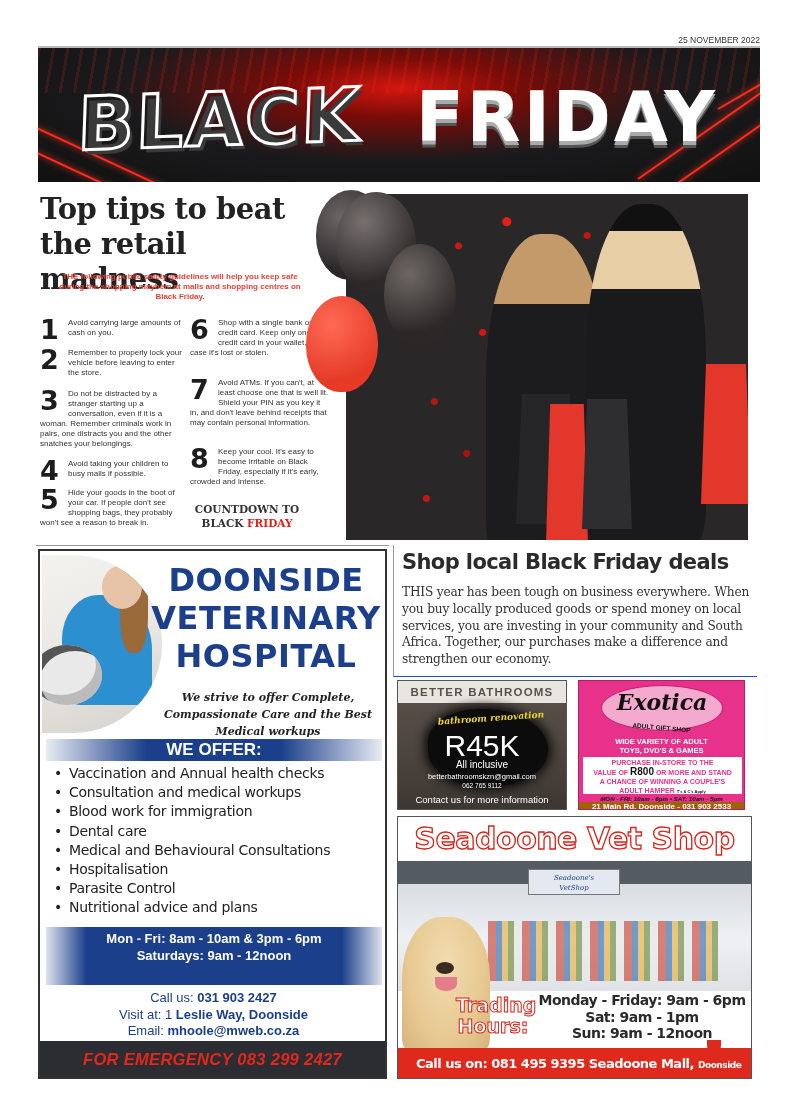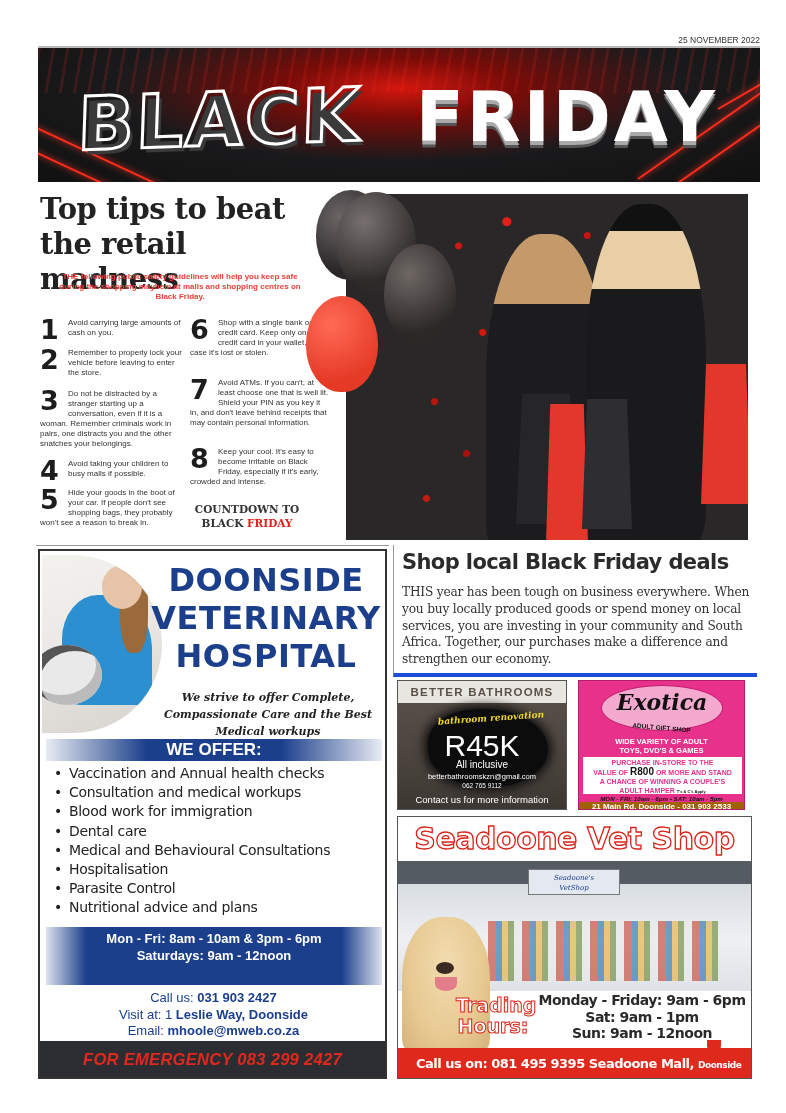--- a/index.html
+++ b/index.html
@@ -80,21 +80,21 @@
   .vet .hours { position: absolute; left: 6px; top: 376px; width: 336px; height: 58px;
     background: linear-gradient(90deg, rgba(27,63,139,0.15) 0%, #1b3f8b 12%, #1b3f8b 88%, rgba(27,63,139,0.15) 100%);
     text-align: center; color: #fff; font-weight: bold; font-size: 13px; line-height: 17px; padding-top: 3px; }
   .vet .hours .hdr { color: #f3dc2a; }
   .vet .contact { position: absolute; left: 2px; top: 439px; width: 343px; text-align: center; color: #1b3f8b; font-size: 13px; line-height: 16.5px; }
   .vet .contact b { font-weight: bold; }
   .vet .emergency { position: absolute; left: 0; bottom: 0; width: 100%; height: 36px; background: #2b2d33; text-align: center;
     color: #e0281c; font-weight: bold; font-style: italic; font-size: 16.5px; line-height: 36px; letter-spacing: 0.3px; }
 
   
-  .shoplocal { position: absolute; left: 393px; top: 545px; width: 364px; height: 132px; border-left: 1px solid #999; border-bottom: 4px solid #1d4ed8; }
+  .shoplocal { position: absolute; left: 393px; top: 545px; width: 364px; height: 132px; border-left: 1px solid #999; border-bottom: 1px solid #1d4ed8; }
   .shoplocal h2 { position: absolute; left: 8px; top: 5px; font-family: "DejaVu Sans", sans-serif; font-weight: bold; font-size: 21px;
     color: #2b2b2b; letter-spacing: -0.6px; white-space: nowrap; }
   .shoplocal p { position: absolute; left: 8px; top: 39px; width: 352px; font-family: "DejaVu Serif", serif; font-size: 12.2px; line-height: 16.8px; color: #333; letter-spacing: -0.2px; }
 
   
   .bath { position: absolute; left: 397px; top: 680px; width: 170px; height: 130px; border: 1px solid #555; overflow: hidden;
     background: linear-gradient(180deg, #5b524a 0%, #4b443e 60%, #3d3732 100%); }
   .bath .head { height: 22px; background: #e8e6e0; color: #5a5248; text-align: center; font-weight: bold; font-size: 11.5px; line-height: 22px; letter-spacing: 1.2px; }
   .bath .splash { position: absolute; left: 30px; top: 28px; width: 120px; height: 78px; background: #0c0c0c; border-radius: 45% 55% 50% 50%;
     box-shadow: 0 0 10px 4px #111; }

